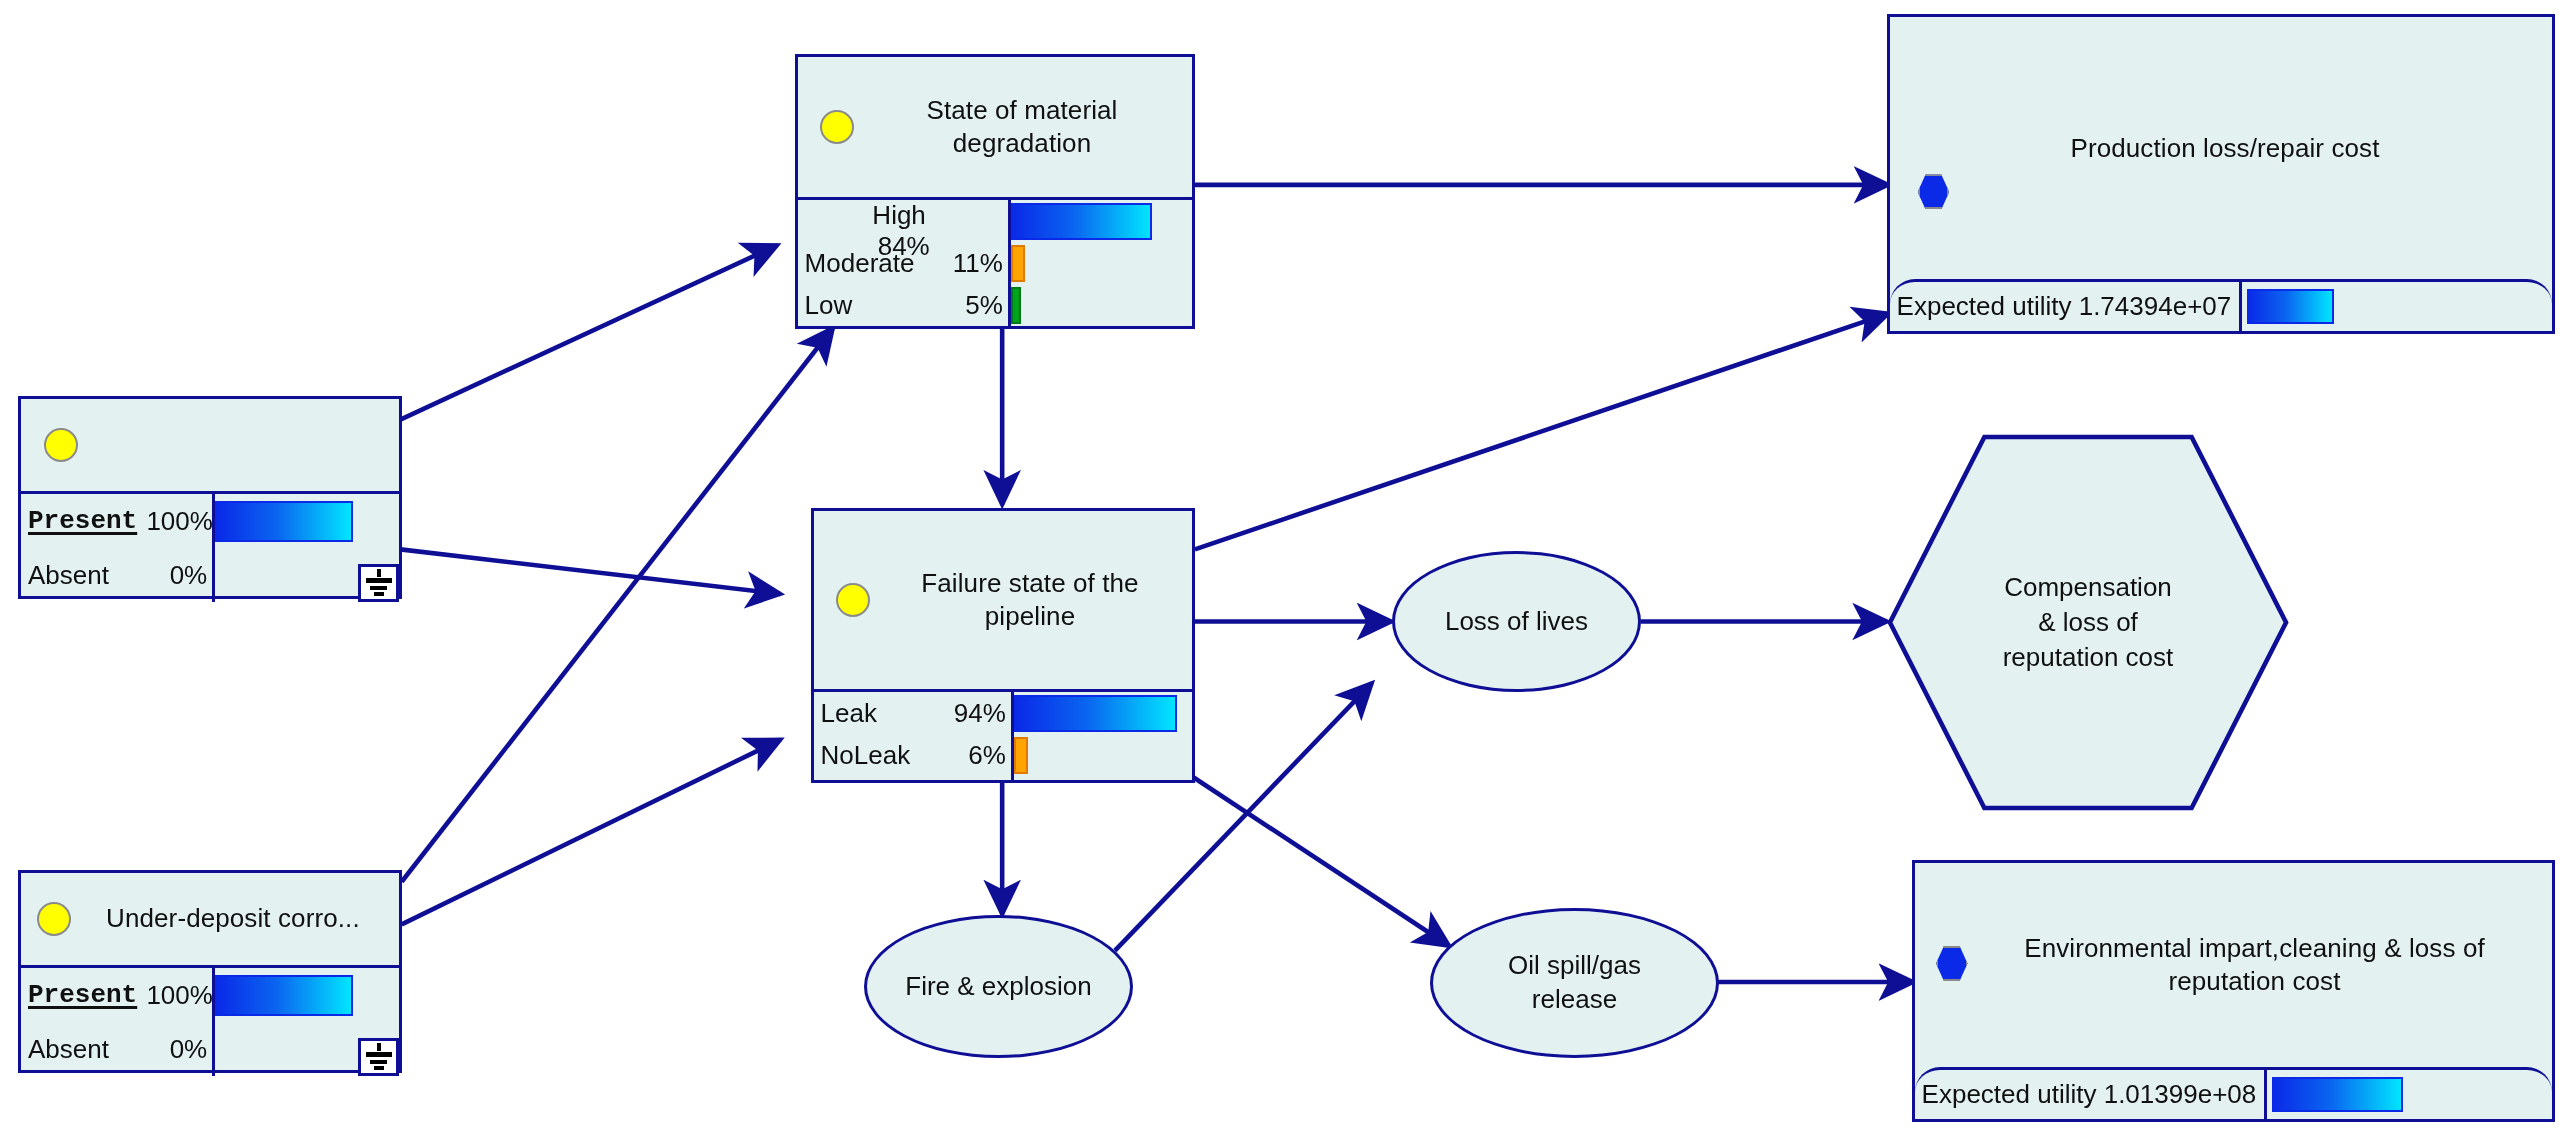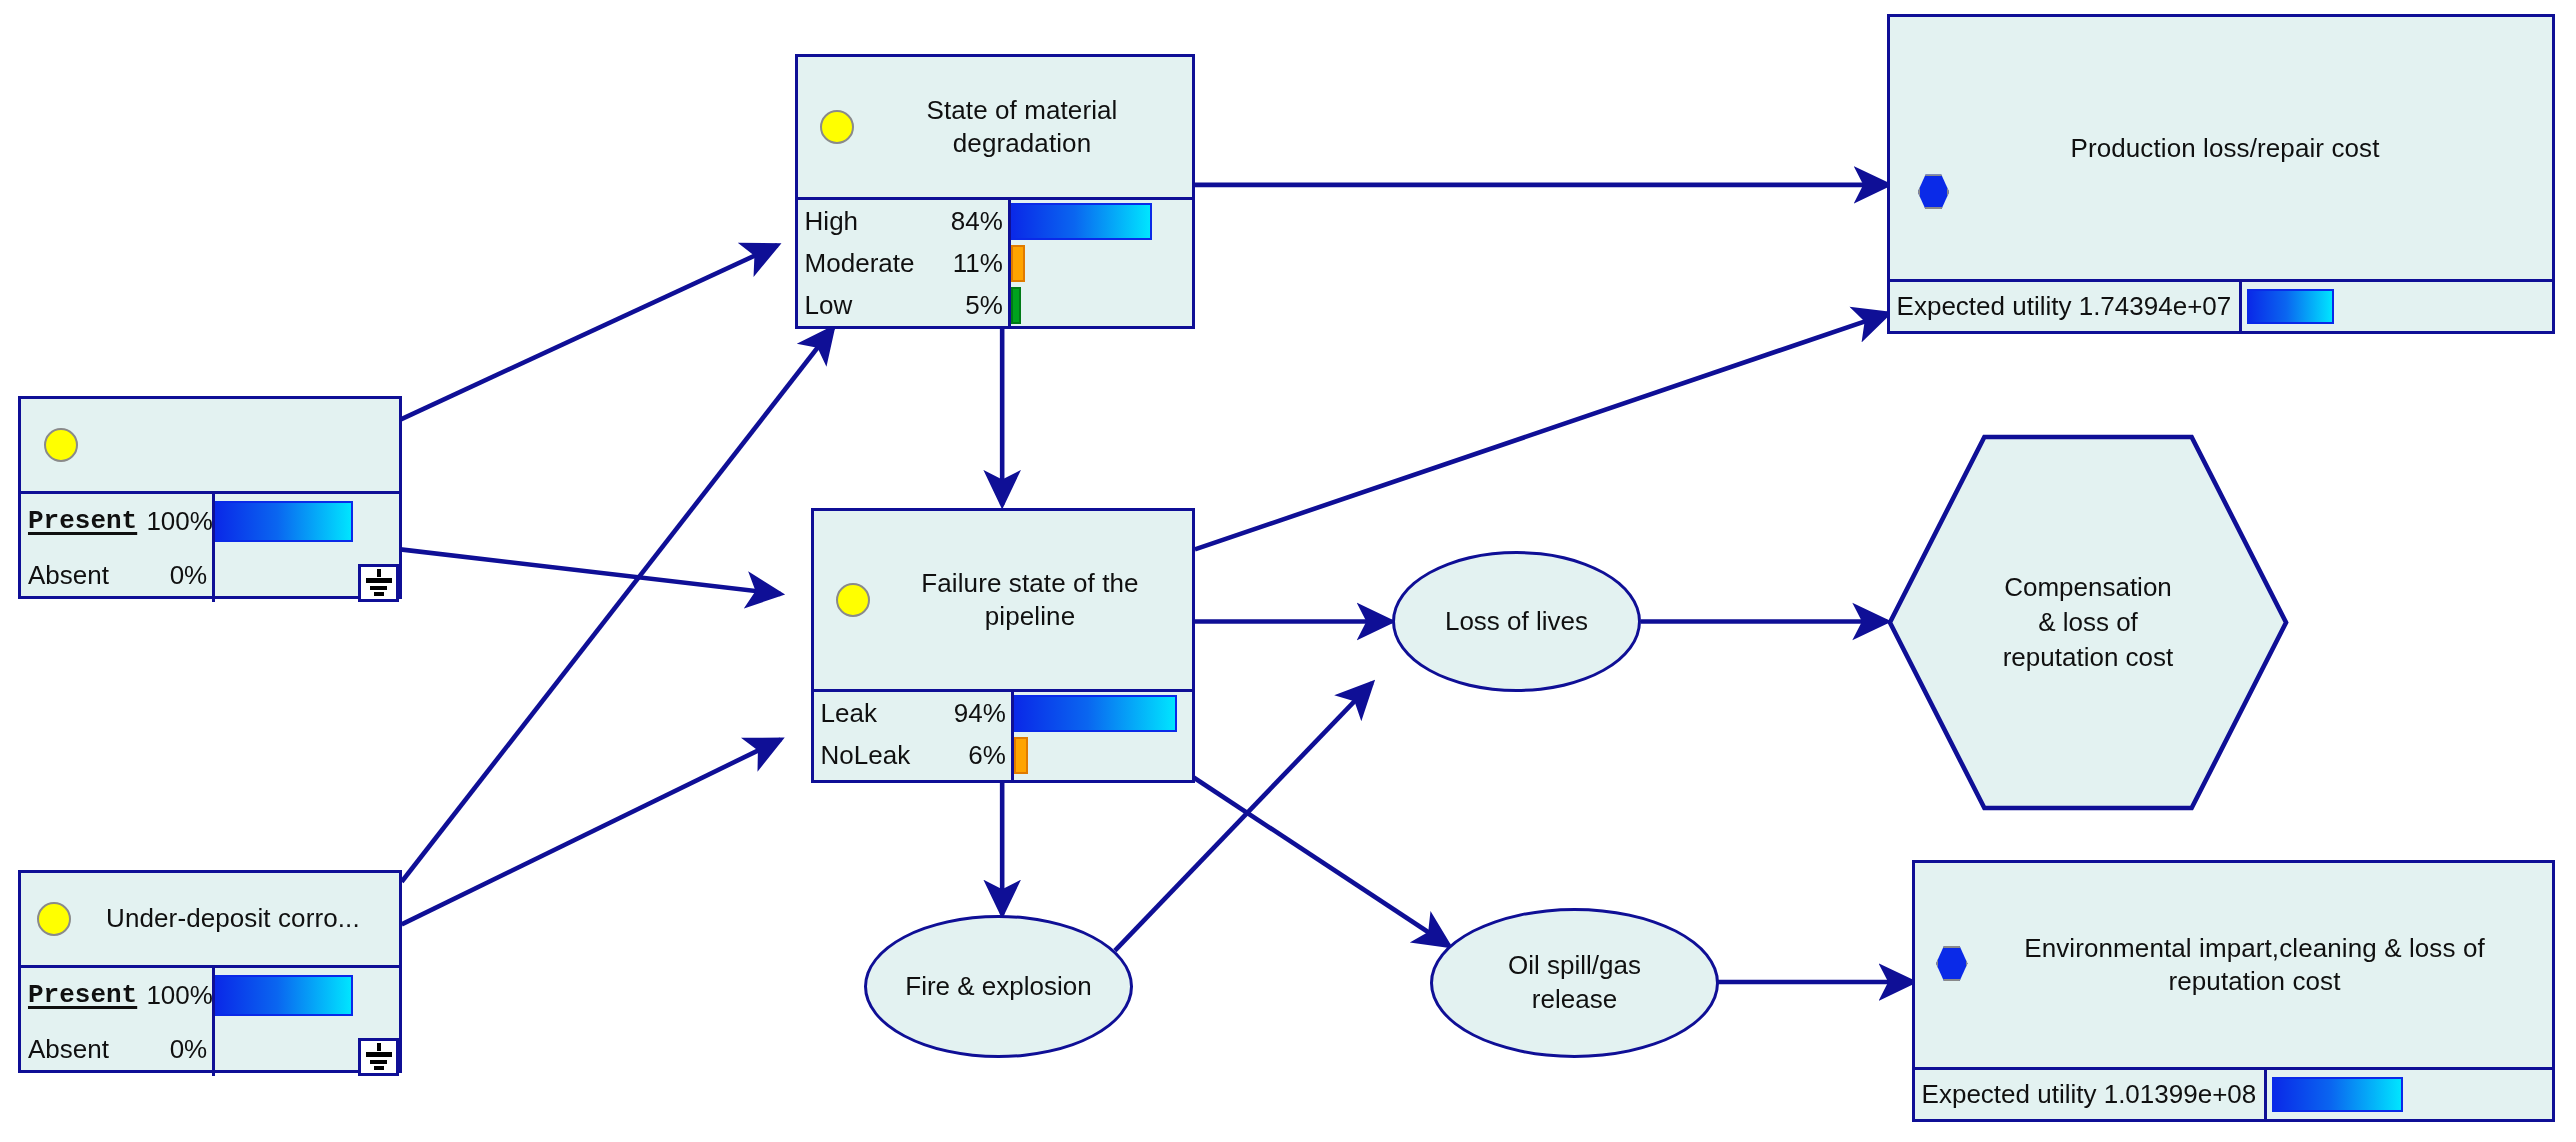--- a/index.html
+++ b/index.html
@@ -98,20 +98,21 @@
   .ev-stem{width:3.3px;height:8.5px;margin:0 0 0 0 !important;}
   .ev-l1{width:26px;height:4.6px;}
   .ev-l2{width:17px;height:3.9px;}
   .ev-l3{width:10.5px;height:3.9px;}
 
   
   .util-row{
     border-top:3.9px solid #0f0f96;
     display:flex;align-items:center;
     height:49px;
+    border-radius:25px;
   }
   .util-text{
     font-size:26px;color:#101010;white-space:nowrap;
     padding:0 7.9px 0 6.6px;
     border-right:3.3px solid #0f0f96;
     height:100%;display:flex;align-items:center;
   }
   .util-bar-wrap{flex:1 1 auto;display:flex;align-items:center;padding-left:5.2px;}
   .util-bar{
     height:35px;width:87px;
@@ -184,21 +185,21 @@
     </g>
   </svg>
 
   <div class="node-box" style="left:795px;top:54px;width:400px;height:275px;">
     <div class="nb-head">
       <span class="node-icon ic-chance"></span>
       <div class="nb-title tight">State of material degradation</div>
     </div>
     <div class="nb-states" style="height:126px;">
       <div class="st-labels" style="width:210px;">
-        <div class="st-row" style="height:42px;">
+        <div class="st-row" style="height:42px;flex-direction:column;">
           <span class="sname">High</span>
           <span class="spct">84%</span>
         </div>
         <div class="st-row" style="height:42px;">
           <span class="sname">Moderate</span>
           <span class="spct">11%</span>
         </div>
         <div class="st-row" style="height:42px;">
           <span class="sname">Low</span>
           <span class="spct">5%</span>

